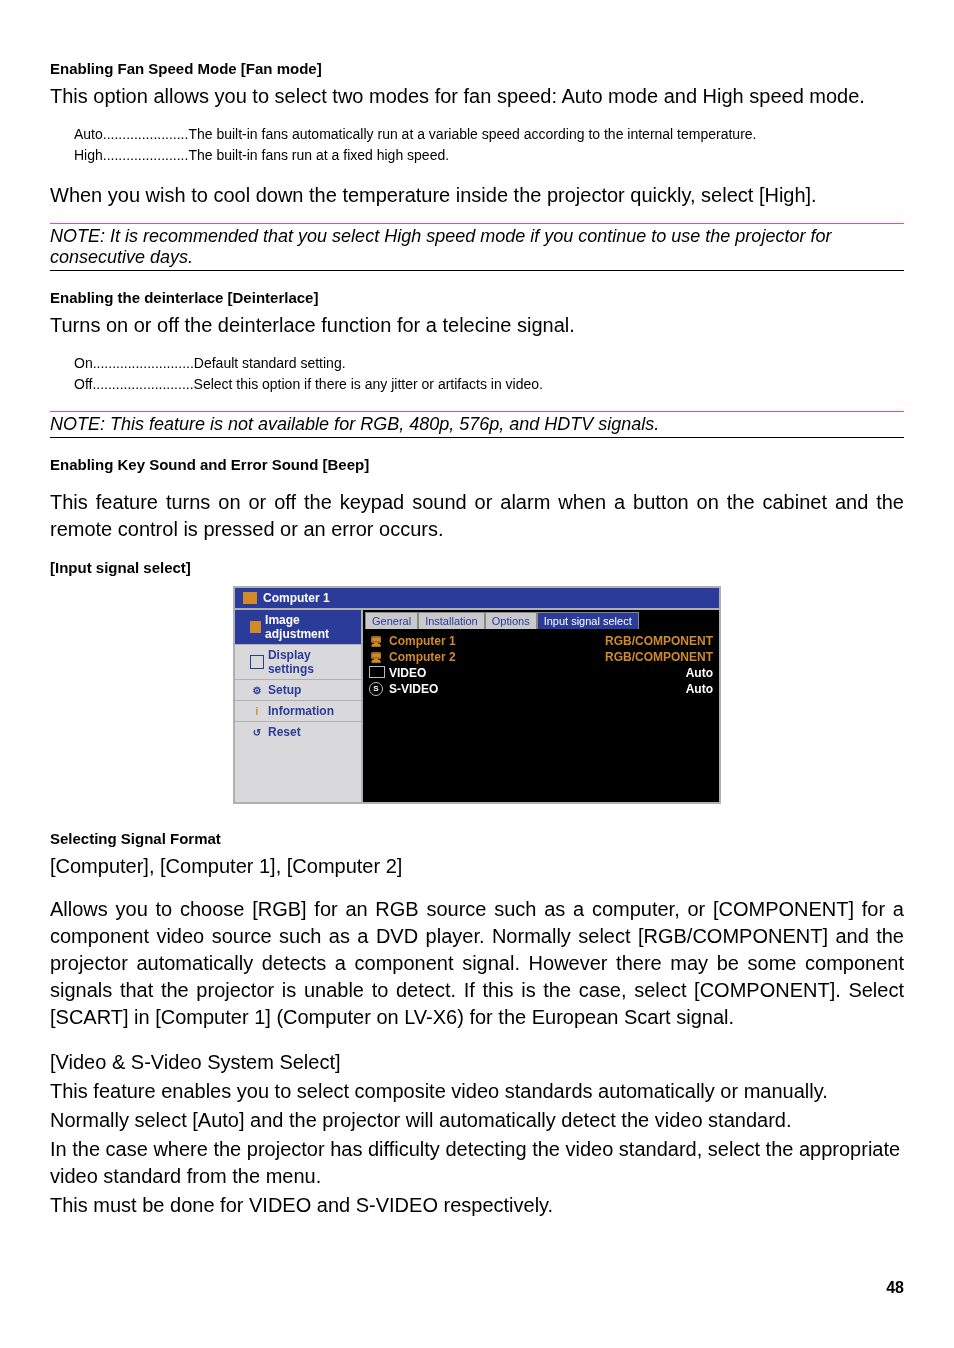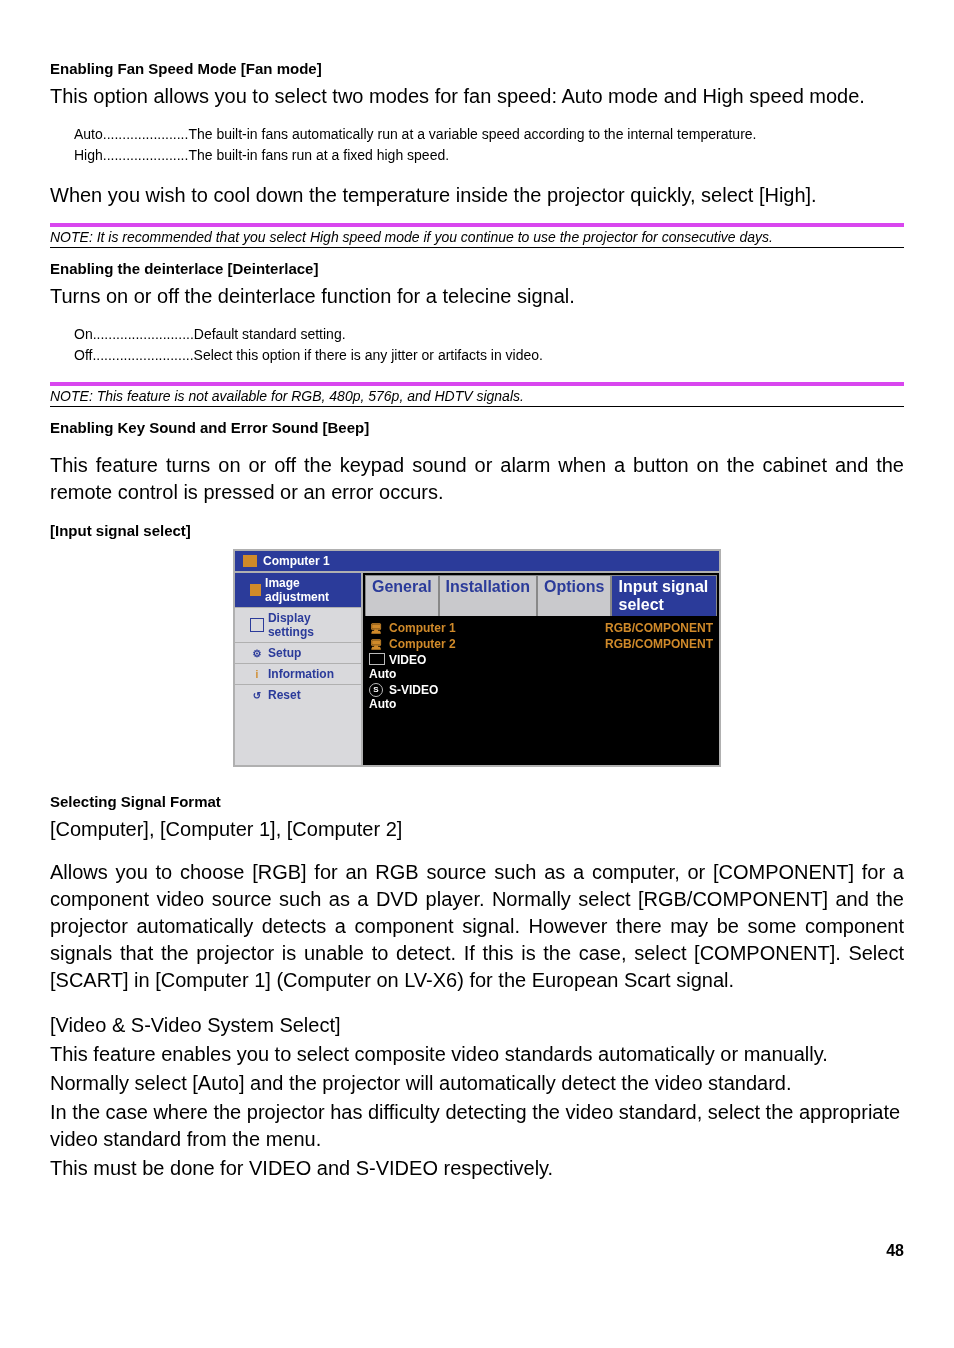--- a/index.html
+++ b/index.html
@@ -50,26 +50,26 @@
     font-size: 14px;
     line-height: 1.5;
   }
   .def-row {
     display: flex;
   }
   .def-term {
     white-space: nowrap;
   }
   .note-block {
-    border-top: 4px solid #d946ef;
+    border-top: 1px solid #d946ef;
     border-bottom: 1px solid #000;
     font-style: italic;
-    font-size: 14px;
+    font-size: 18px;
     padding: 2px 0;
-    margin: 6px 0 12px 0;
+    margin: 6px 0 18px 0;
   }
   .screenshot-wrap {
     display: flex;
     justify-content: center;
     margin: 10px 0 26px 0;
   }
   .osd {
     width: 488px;
     font-family: Arial, sans-serif;
     font-size: 12px;
@@ -117,22 +117,22 @@
   }
   .osd-tabs {
     display: flex;
     background: #000;
     padding: 2px 2px 0 2px;
     gap: 0;
   }
   .osd-tab {
     background: #c9c9cc;
     color: #2b3b9a;
-    font-weight: bold;
-    font-size: 16px;
+    font-weight: normal;
+    font-size: 11px;
     padding: 2px 6px;
     border: 1px solid #888;
     border-bottom: none;
   }
   .osd-tab.active {
     background: #2b3b9a;
     color: #fff;
   }
   .osd-content {
     padding: 4px 6px 46px 6px;
@@ -147,21 +147,20 @@
   .osd-row .left {
     display: flex;
     align-items: center;
     gap: 6px;
   }
   .osd-row.orange {
     color: #d08a2a;
   }
   .osd-row.white {
     color: #fff;
-    flex-direction: column;
   }
   .mini-icon {
     display: inline-block;
     width: 14px;
     text-align: center;
     font-size: 10px;
   }
   .side-icon {
     width: 14px;
     height: 12px;

